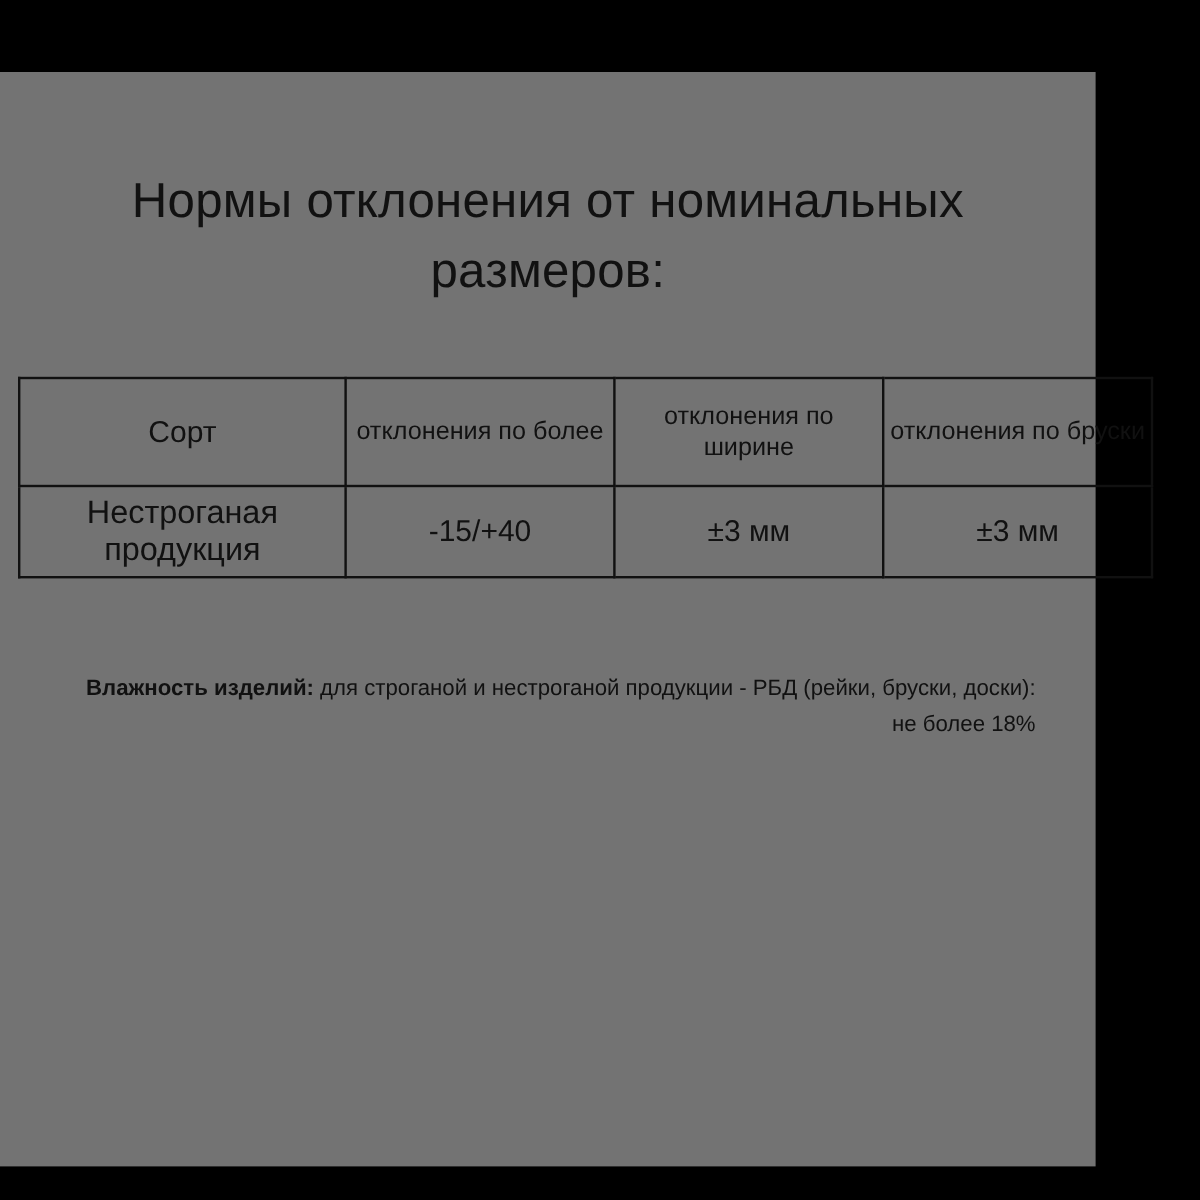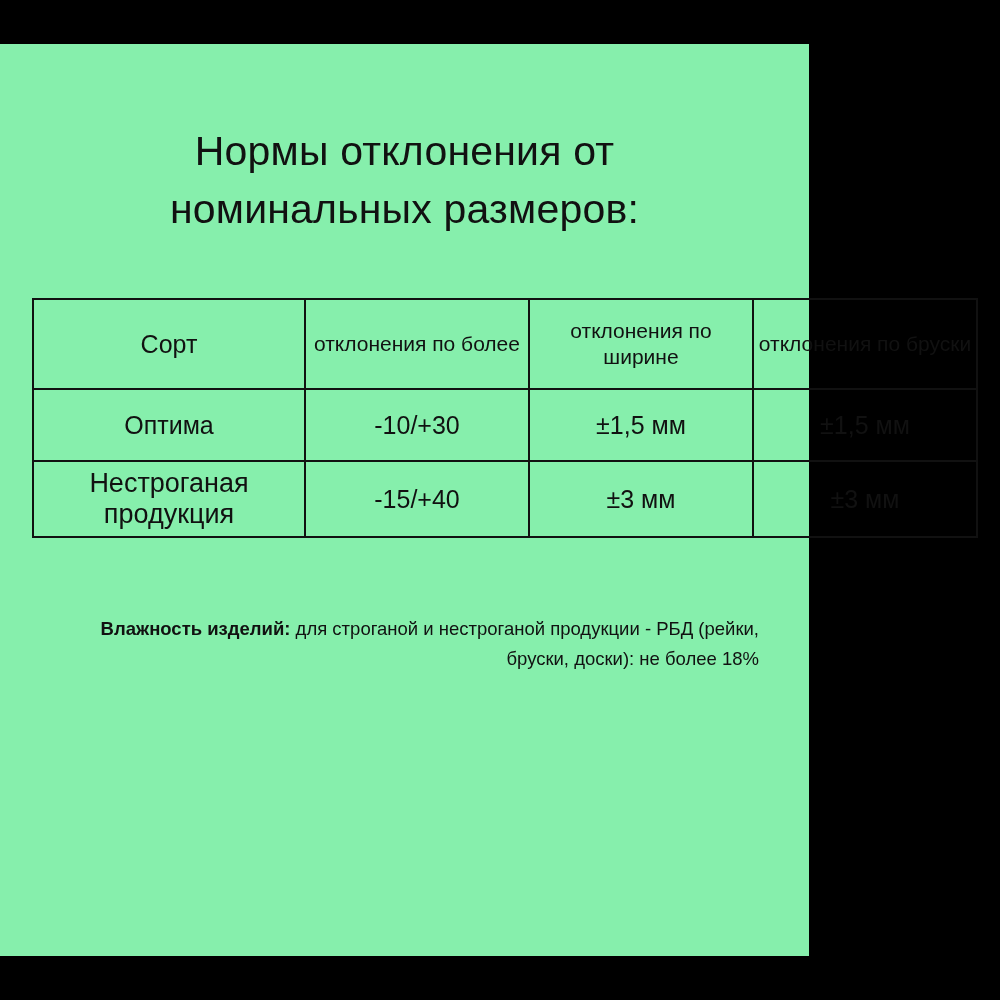--- a/index.html
+++ b/index.html
@@ -9,38 +9,38 @@
   }
   body {
     width: 1000px;
     height: 1000px;
     font-family: "Liberation Sans", sans-serif;
     overflow: hidden;
   }
   .page {
     position: absolute;
     left: 0;
-    top: 44px;
-    width: 809px;
+    top: 60px;
+    width: 913px;
     height: 912px;
-    background: #86efac;
+    background: #737373;
     box-sizing: border-box;
   }
   .title {
     margin: 0;
     padding: 78px 60px 0 60px;
     text-align: center;
     font-size: 41px;
     font-weight: normal;
     line-height: 1.42;
     color: #111111;
     letter-spacing: 0.2px;
   }
   .table-wrap {
-    margin: 60px 28px 0 32px;
+    margin: 60px 28px 0 15px;
   }
   table.spec {
     width: 944px;
     border-collapse: collapse;
     table-layout: fixed;
   }
   table.spec th,
   table.spec td {
     border: 2px solid #111111;
     text-align: center;
@@ -97,26 +97,20 @@
       </colgroup>
       <thead>
         <tr>
           <th class="col-sort">Сорт</th>
           <th>отклонения по более</th>
           <th>отклонения по ширине</th>
           <th>отклонения по бруски</th>
         </tr>
       </thead>
       <tbody>
-        <tr class="row-optima">
-          <td class="cell-sort">Оптима</td>
-          <td>-10/+30</td>
-          <td>±1,5 мм</td>
-          <td>±1,5 мм</td>
-        </tr>
         <tr class="row-unplaned">
           <td class="cell-sort">Нестроганая продукция</td>
           <td>-15/+40</td>
           <td>±3 мм</td>
           <td>±3 мм</td>
         </tr>
       </tbody>
     </table>
   </div>
 

